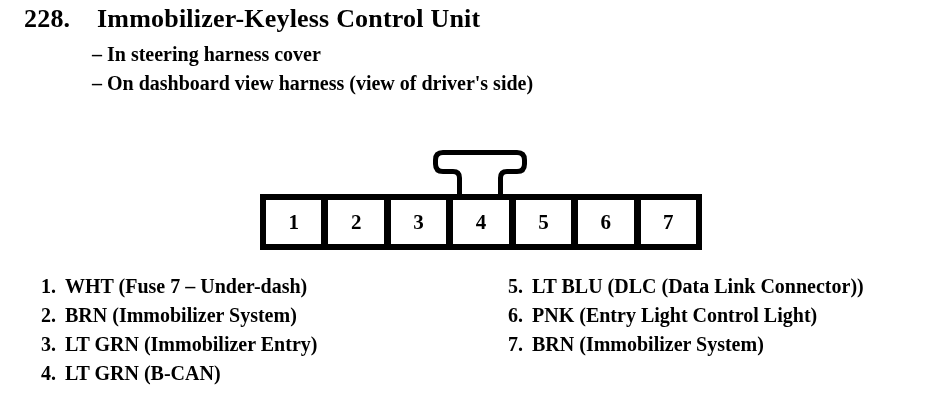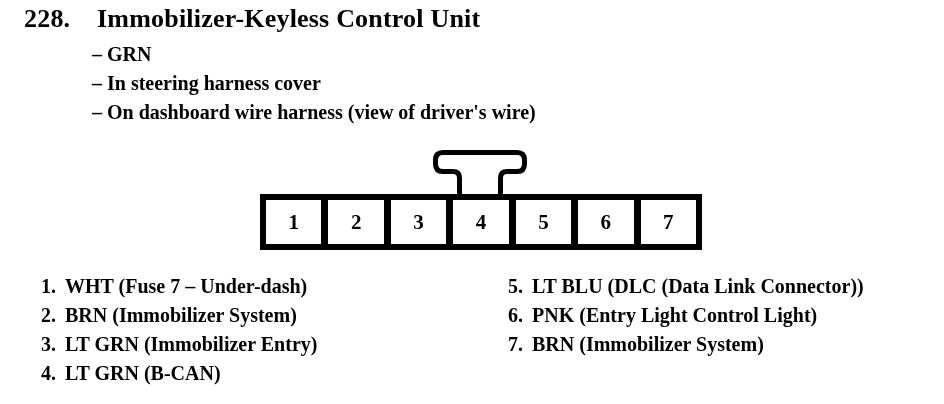--- a/index.html
+++ b/index.html
@@ -99,23 +99,22 @@
 <body>
 
 <div id="page">
 
   <div class="title-row">
     <span class="item-number">228.</span>
     <span class="title-text">Immobilizer-Keyless Control Unit</span>
   </div>
 
   <div class="attr-list">
-    <div class="attr-line">– GRN</div>
     <div class="attr-line">– In steering harness cover</div>
-    <div class="attr-line">– On dashboard wire harness (view of driver's wire)</div>
+    <div class="attr-line">– On dashboard view harness (view of driver's side)</div>
   </div>
 
   <div class="connector">
     <svg class="latch" width="94" height="48" viewBox="0 0 94 48" aria-hidden="true">
       <path d="M 26.5,48 L 26.5,28 Q 26.5,21.5 20,21.5 L 10,21.5
                Q 2.5,21.5 2.5,14 L 2.5,10 Q 2.5,2.5 10,2.5
                L 84,2.5 Q 91.5,2.5 91.5,10 L 91.5,14
                Q 91.5,21.5 84,21.5 L 74,21.5
                Q 67.5,21.5 67.5,28 L 67.5,48" fill="none" stroke="#000000" stroke-width="5"></path>
     </svg>

